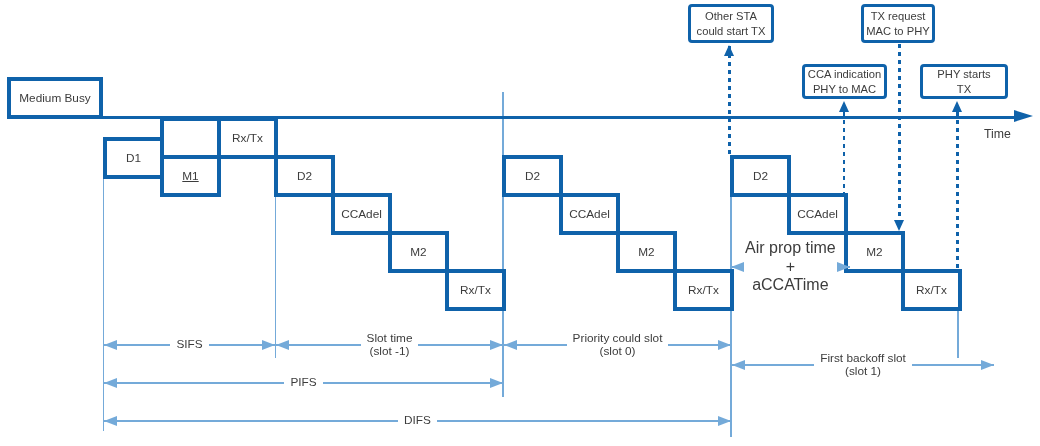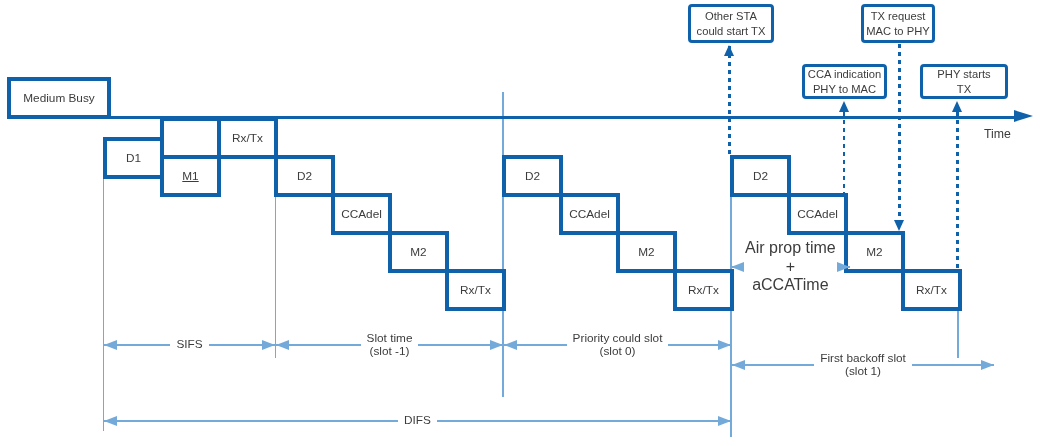--- a/index.html
+++ b/index.html
@@ -53,21 +53,21 @@
   <div class="vguide" style="left:102.6px;top:155px;height:276px"></div>
   <div class="vguide" style="left:274.6px;top:155px;height:203px"></div>
   <div class="vguide" style="left:502.2px;top:92px;height:305px"></div>
   <div class="vguide" style="left:730.2px;top:195px;height:242px"></div>
   <div class="vguide" style="left:957.3px;top:308px;height:50px"></div>
 
   <div class="axisline"></div>
   <div class="axishead"></div>
   <div class="timelabel">Time</div>
 
-  <div class="tbox" style="left:7px;top:77px;width:104px;height:42px">
+  <div class="tbox" style="left:7px;top:77px;width:96px;height:42px">
     <span>Medium Busy</span>
   </div>
 
   <div id="boxes-layer">
       <div class="tbox" style="left: 103px; top: 117px; margin-top: 20px;">
         <span>D1</span>
       </div>
       <div class="tbox" style="left: 160px; top: 117px;">
         <span></span>
       </div>
@@ -183,20 +183,28 @@
 
   <div class="measure" style="left:732px;top:348px;width:262px">
     <span class="mline m-l"></span>
     <span class="mlabel">
       <span>First backoff slot</span>
       <span>(slot 1)</span>
     </span>
     <span class="mline m-r"></span>
   </div>
 
+  <div class="measure" style="left:104px;top:366px;width:399px">
+    <span class="mline m-l"></span>
+    <span class="mlabel">
+      <span>PIFS</span>
+
+    </span>
+    <span class="mline m-r"></span>
+  </div>
 
   <div class="measure" style="left:104px;top:404px;width:627px">
     <span class="mline m-l"></span>
     <span class="mlabel">
       <span>DIFS</span>
 
     </span>
     <span class="mline m-r"></span>
   </div>
 

